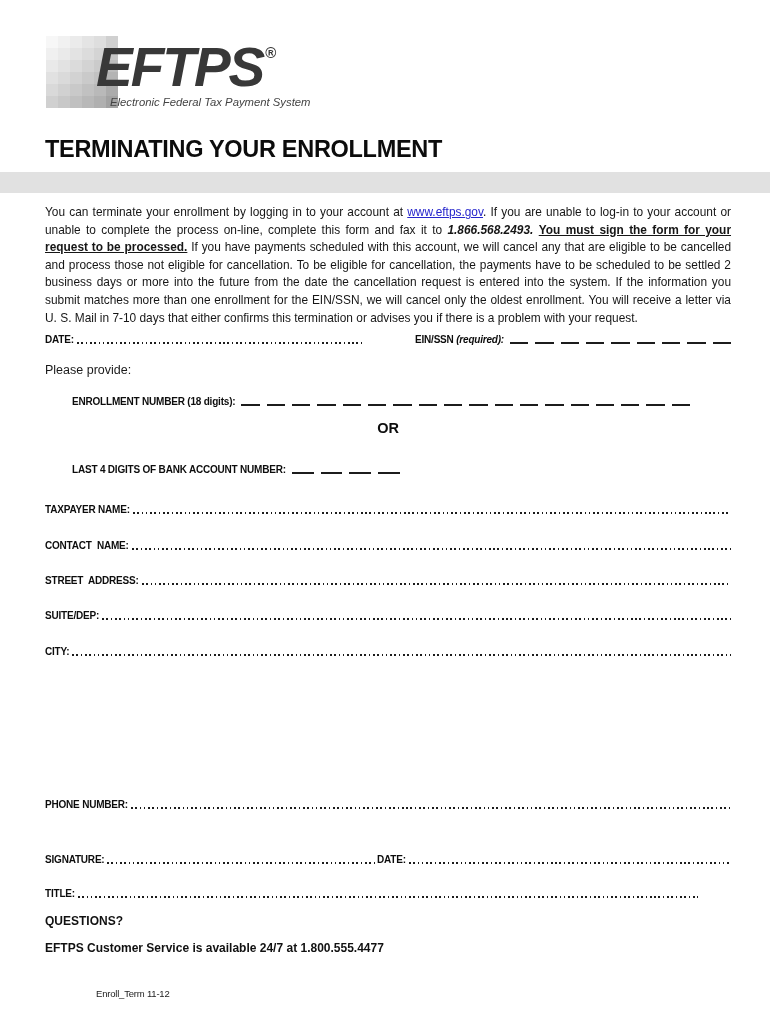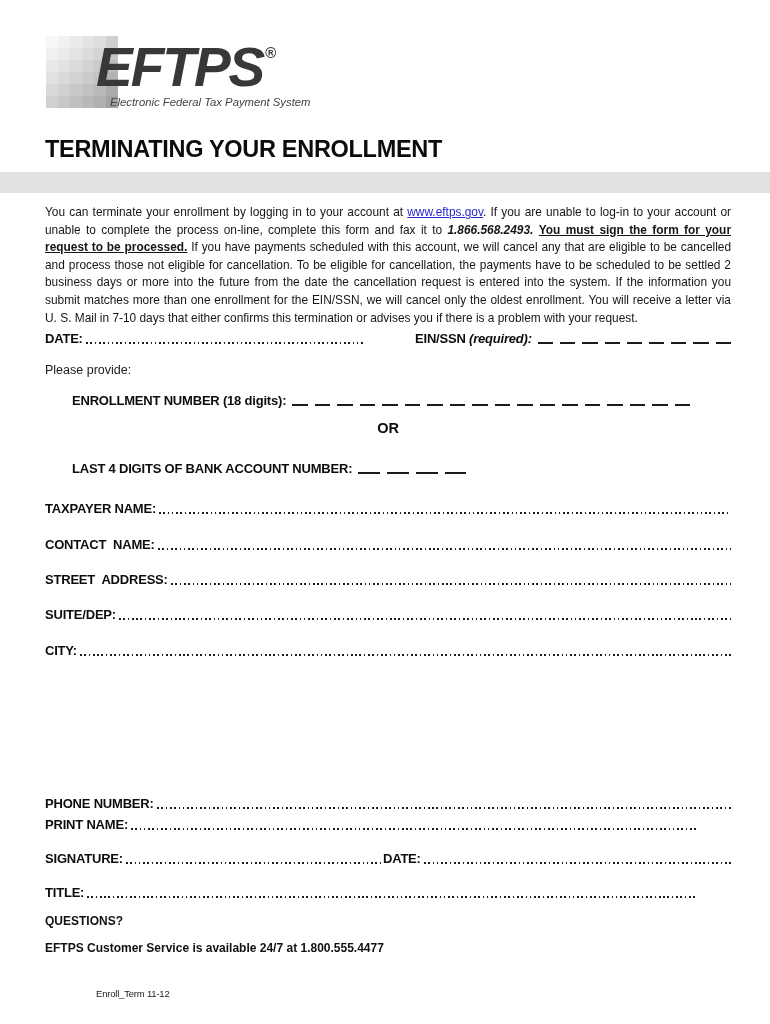--- a/index.html
+++ b/index.html
@@ -32,21 +32,21 @@
   .intro{
     position:absolute;left:45px;top:204px;width:686px;
     font-size:11.9px;line-height:17.6px;text-align:justify;color:#161616;
   }
   .seg-link{color:var(--link,#2626cc);text-decoration:underline;cursor:pointer;}
   .seg-bi{font-weight:bold;font-style:italic;}
   .seg-bu{font-weight:bold;text-decoration:underline;}
   
   .row{position:absolute;display:flex;align-items:flex-end;height:15px;}
   .lbl{
-    font-size:13px;font-weight:bold;letter-spacing:-0.2px;line-height:1;
+    font-size:10px;font-weight:bold;letter-spacing:-0.2px;line-height:1;
     white-space:pre;color:#0d0d0d;text-align:right;
   }
   .lbl .req{font-style:italic;}
   .plain{font-size:12.5px;color:#1a1a1a;line-height:1;}
   .leader{
     flex:1;height:2px;margin:0 0 1px 3px;
     background:repeating-linear-gradient(90deg,#1c1c1c 0 1.6px,transparent 1.6px 4.3px);
   }
   .blanks{display:flex;flex:1;gap:7px;margin:0 0 1px 6px;align-items:flex-end;}
   .blanks .blank{flex:1;height:2px;background:#1c1c1c;max-width:22px;}
@@ -185,24 +185,20 @@
   </div>
   <div class="row" style="left:45px;top:642px;width:686px;">
     <span class="lbl">CITY:</span>
     <span class="leader"></span>
   </div>
   <div class="row" style="left:45px;top:747px;width:686px;margin-top:48px;">
     <span class="lbl">PHONE NUMBER:</span>
     <span class="leader"></span>
   </div>
 
-  <div class="row" style="left:45px;top:816px;width:653px;">
-    <span class="lbl">PRINT NAME:</span>
-    <span class="leader"></span>
-  </div>
   <div class="row" style="left:45px;top:850px;width:686px;">
     <span class="lbl">SIGNATURE:</span>
     <span class="leader" style="flex:0.83;"></span>
     <span class="lbl" style="margin-left:2px;">DATE:</span>
     <span class="leader" style="flex:1;"></span>
   </div>
   <div class="row" style="left:45px;top:884px;width:653px;">
     <span class="lbl">TITLE:</span>
     <span class="leader"></span>
   </div>

